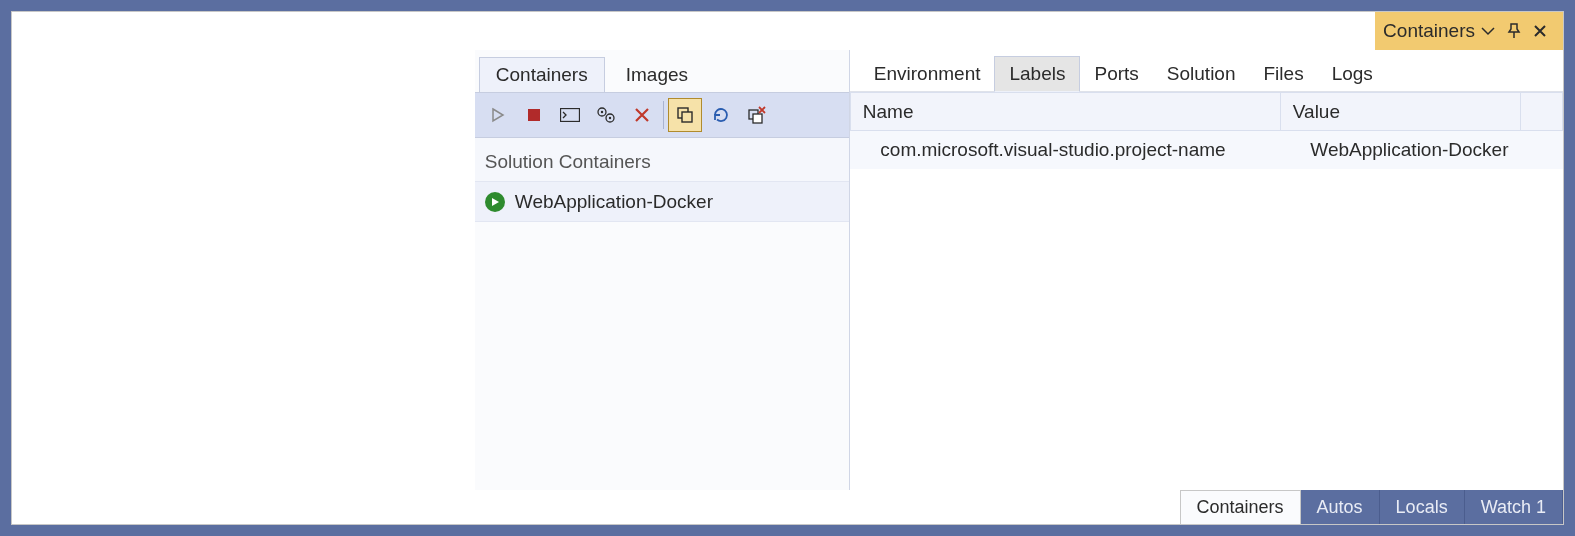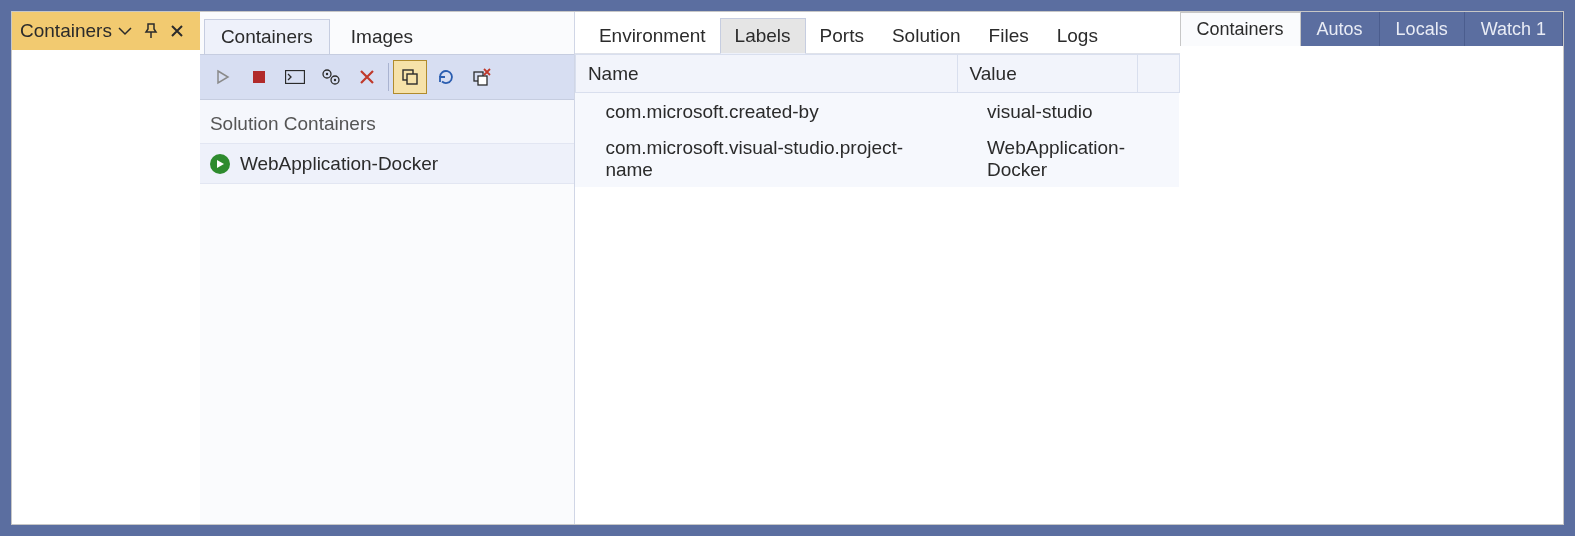--- a/index.html
+++ b/index.html
@@ -8,21 +8,23 @@
     font-family: "Segoe UI", Arial, sans-serif;
     background: #5b6ea0;
     width: 1575px;
     height: 536px;
     padding: 11px;
   }
   .window {
     background: #fff;
     height: 100%;
     display: flex;
+    flex-direction: column;
     border: 1px solid #c7c7c7;
+    align-items: flex-end;
   }
   
   .titlebar {
     background: #f2ca70;
     height: 38px;
     display: flex;
     align-items: center;
     padding: 0 10px 0 8px;
     font-size: 19px;
     color: #2b2b2b;
@@ -315,25 +317,20 @@
         <table class="ltable">
           <thead>
             <tr>
               <th class="col-name">Name</th>
               <th>Value</th>
               <th class="col-scroll"></th>
             </tr>
           </thead>
           <tbody>
             <tr>
-              <td>com.microsoft.created-by</td>
-              <td>visual-studio</td>
-              <td></td>
-            </tr>
-            <tr>
               <td>com.microsoft.visual-studio.project-name</td>
               <td>WebApplication-Docker</td>
               <td></td>
             </tr>
           </tbody>
         </table>
       </div>
     </div>
   </div>
 

